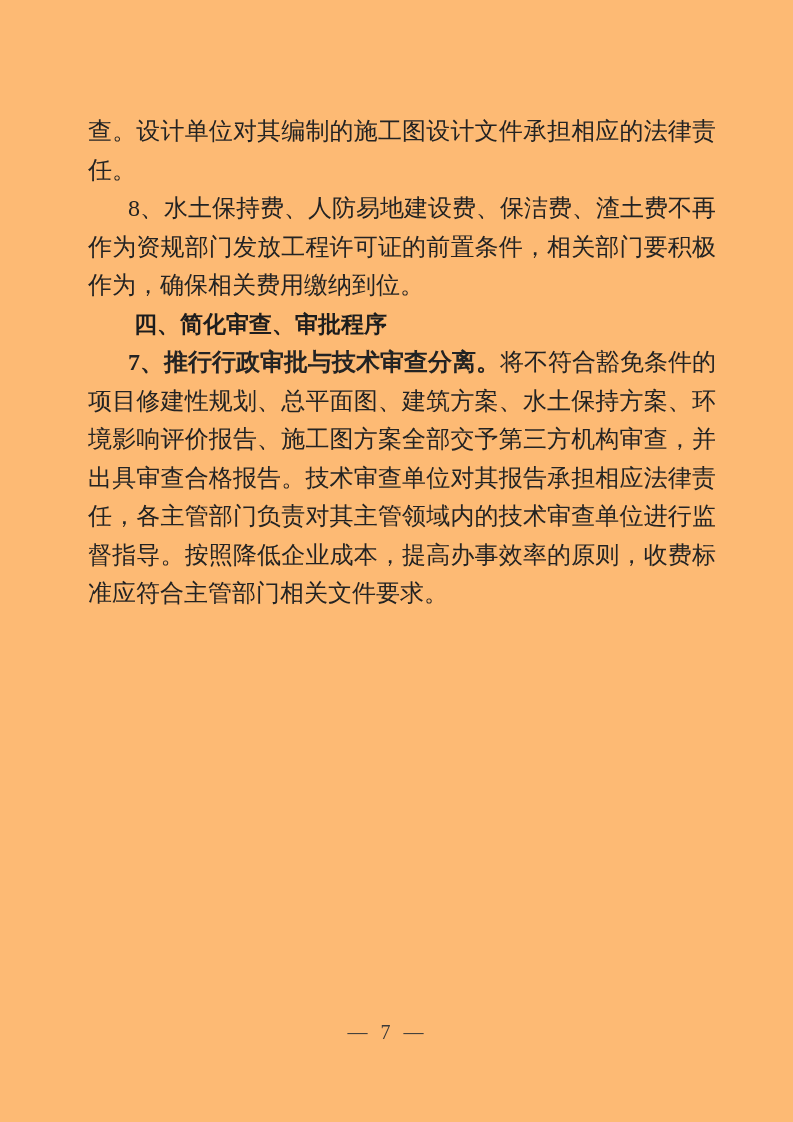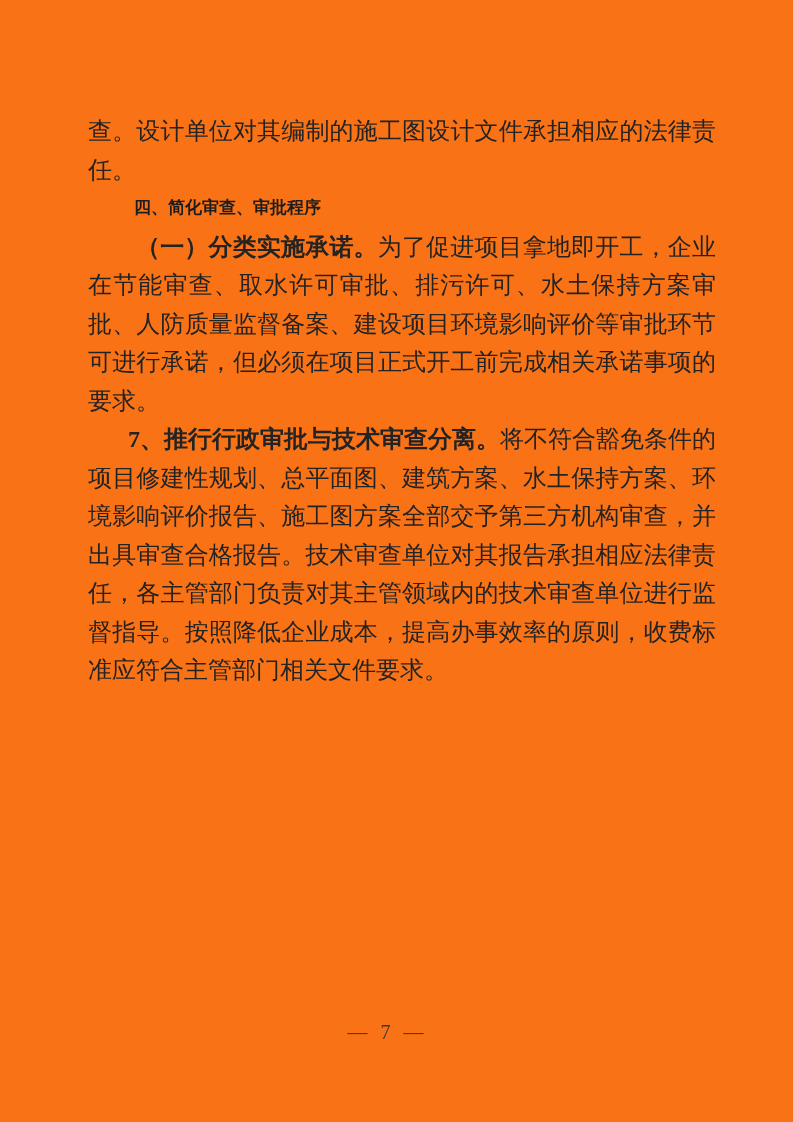--- a/index.html
+++ b/index.html
@@ -4,21 +4,21 @@
 <style>
   html, body {
     margin: 0;
     padding: 0;
     background: #ffffff;
   }
   .page {
     position: relative;
     width: 793px;
     height: 1122px;
-    background: #f97316;
+    background: #fdba74;
     overflow: hidden;
     font-family: "Liberation Serif", serif;
     color: #232323;
   }
   .doc-body {
     position: absolute;
     left: 88px;
     top: 112px;
     width: 628px;
     font-size: 24px;
@@ -32,21 +32,21 @@
     text-align-last: left;
   }
   .para.no-indent {
     text-indent: 0;
   }
   .para.num-indent {
     text-indent: 40px;
   }
   .section-heading {
     margin: 0;
-    font-size: 17px;
+    font-size: 23px;
     line-height: 38.5px;
     text-indent: 46px;
     font-family: "Liberation Sans", sans-serif;
     font-weight: bold;
     color: #1d1d1d;
   }
   .lead {
     font-weight: bold;
   }
   .page-footer {
@@ -62,24 +62,24 @@
   }
 </style>
 </head>
 <body>
 
 <div class="page">
   <div class="doc-body">
 
     <p class="para no-indent">查。设计单位对其编制的施工图设计文件承担相应的法律责任。</p>
 
+    <p class="para num-indent">8、水土保持费、人防易地建设费、保洁费、渣土费不再作为资规部门发放工程许可证的前置条件，相关部门要积极作为，确保相关费用缴纳到位。</p>
 
     <h2 class="section-heading">四、简化审查、审批程序</h2>
 
-    <p class="para"><span class="lead">（一）分类实施承诺。</span><span>为了促进项目拿地即开工，企业在节能审查、取水许可审批、排污许可、水土保持方案审批、人防质量监督备案、建设项目环境影响评价等审批环节可进行承诺，但必须在项目正式开工前完成相关承诺事项的要求。</span></p>
 
 
 
     <p class="para num-indent"><span class="lead">7、推行行政审批与技术审查分离。</span><span>将不符合豁免条件的项目修建性规划、总平面图、建筑方案、水土保持方案、环境影响评价报告、施工图方案全部交予第三方机构审查，并出具审查合格报告。技术审查单位对其报告承担相应法律责任，各主管部门负责对其主管领域内的技术审查单位进行监督指导。按照降低企业成本，提高办事效率的原则，收费标准应符合主管部门相关文件要求。</span></p>
 
   </div>
 
   <div class="page-footer">— 7 —</div>
 </div>
 

